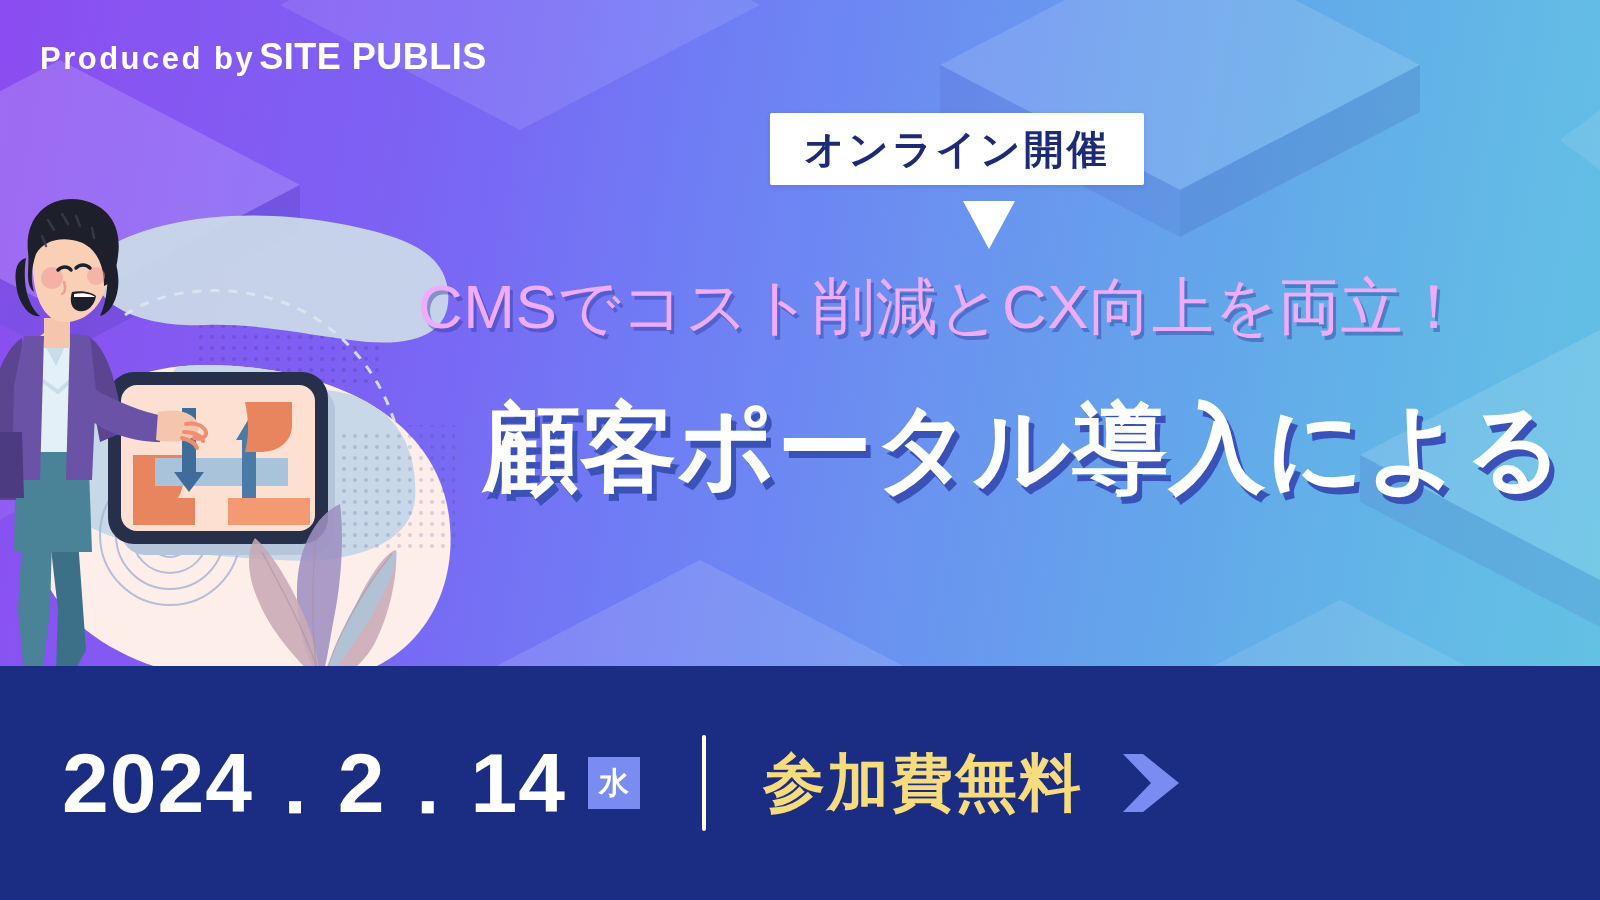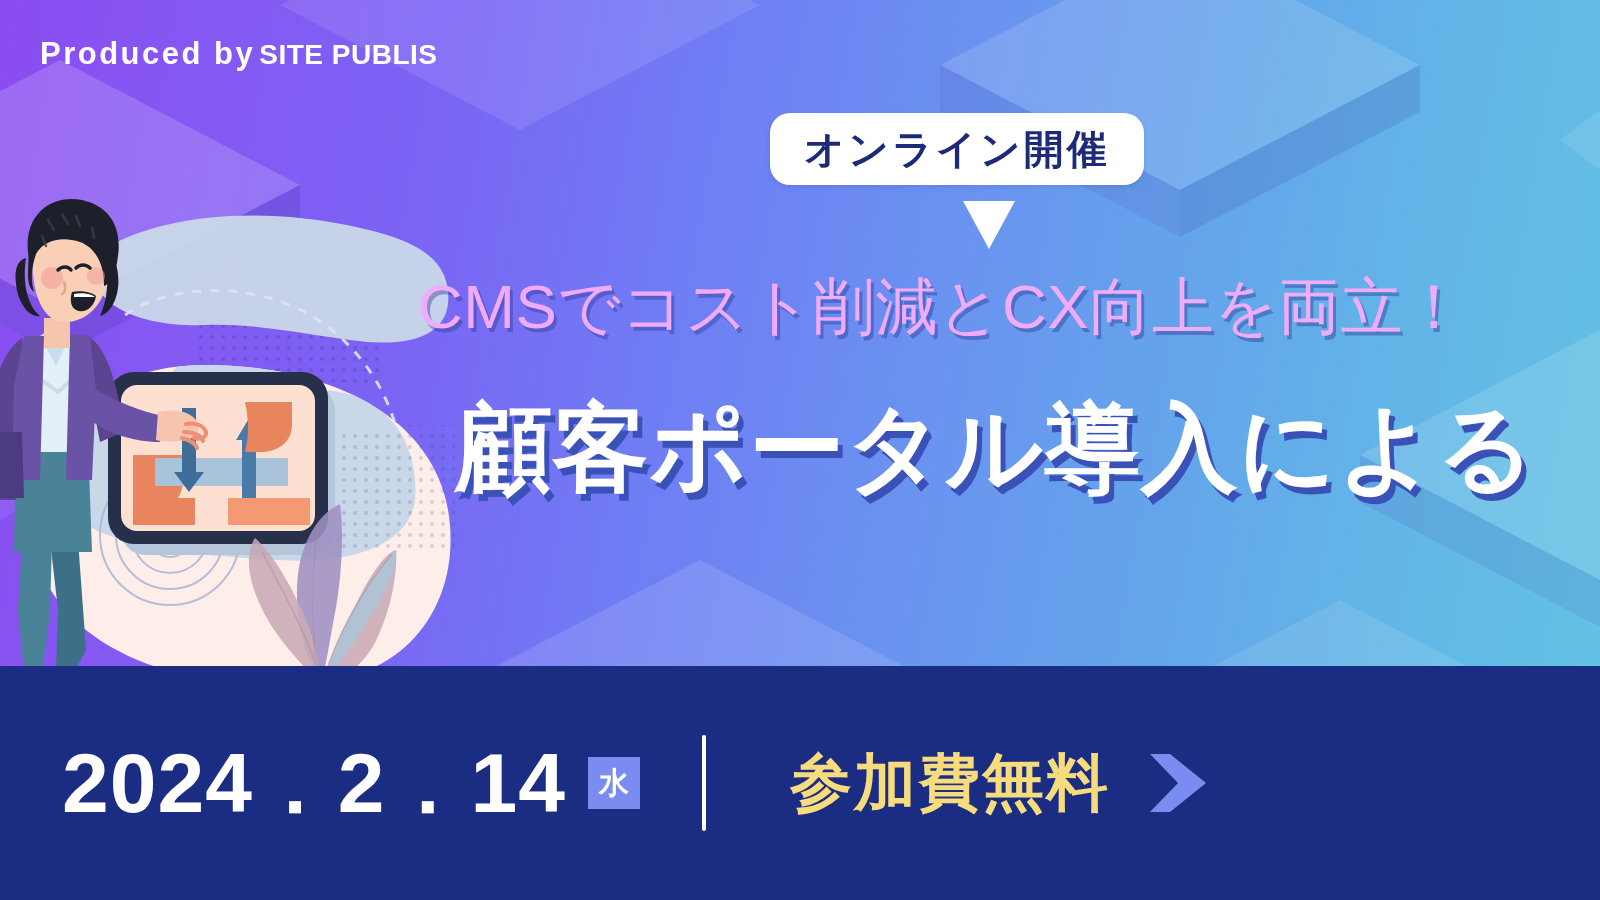--- a/index.html
+++ b/index.html
@@ -30,27 +30,27 @@
   
   .logo{
     position:absolute;left:40px;top:36px;
     display:flex;align-items:baseline;gap:4px;
     color:#fff;white-space:nowrap;
   }
   .logo-produced{
     font-size:31px;font-weight:700;letter-spacing:2.5px;
   }
   .logo-brand{
-    font-size:28px;font-weight:800;letter-spacing:0.5px;
+    font-size:36px;font-weight:800;letter-spacing:0.5px;
   }
 
   
   .badge-wrap{position:absolute;left:770px;top:113px;}
   .badge{
-    background:#fff;border-radius:20px;
+    background:#fff;border-radius:2px;
     padding:16px 34px 16px 34px;
     color:#1d2a77;font-size:40px;font-weight:800;
     letter-spacing:3px;line-height:1;
     box-shadow:0 2px 5px rgba(40,40,110,.13);
   }
   .badge-tail{
     position:absolute;left:193px;top:88px;
     width:0;height:0;
     border-left:26px solid transparent;
     border-right:26px solid transparent;
@@ -59,21 +59,21 @@
 
   
   .sub-title{
     position:absolute;left:418px;top:276px;
     color:#f0abfc;font-size:62px;font-weight:400;
     letter-spacing:0.5px;line-height:1;white-space:nowrap;
     text-shadow:3px 4px 0 rgba(44,58,150,.42);
   }
   .main-title{
     position:absolute;left:0;top:392px;width:1600px;
-    padding-right:64px;
+    padding-right:36px;
     text-align:right;
     color:#fff;font-size:96px;font-weight:900;
     line-height:1.16;letter-spacing:1px;
     text-shadow:5px 7px 0 #3a52b8;
   }
   .main-title .l2{display:block;}
 
   
   .footer{
     position:absolute;left:0;bottom:0;width:1600px;height:234px;
@@ -95,21 +95,21 @@
   .f-time{
     margin-left:40px;
     color:#fff;font-size:58px;font-weight:700;
     letter-spacing:1px;line-height:1;white-space:nowrap;
   }
   .f-divider{
     margin-left:62px;
     width:4px;height:96px;background:#fff;border-radius:2px;
   }
   .f-free{
-    margin-left:84px;
+    margin-left:57px;
     color:#f7dc7e;font-size:62px;font-weight:900;
     letter-spacing:2px;line-height:1;white-space:nowrap;
   }
   .f-arrow{margin-left:34px;display:flex;align-items:center;}
 
   
   .illus{position:absolute;left:0;top:180px;width:480px;height:533px;}
   .illus svg{display:block;}
 </style>
 </head>

